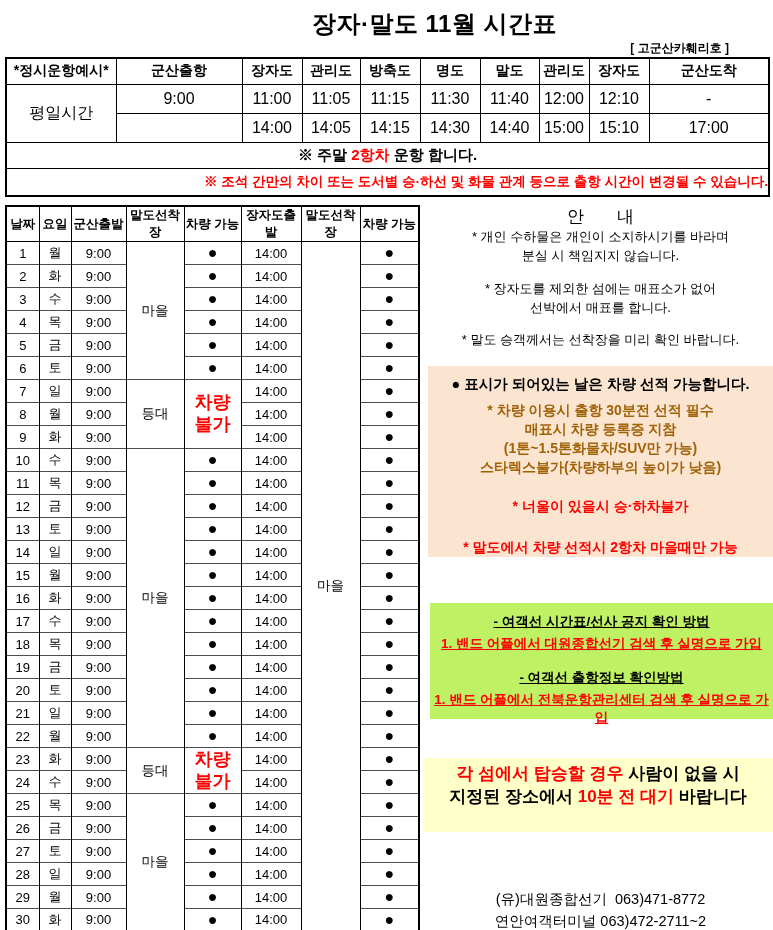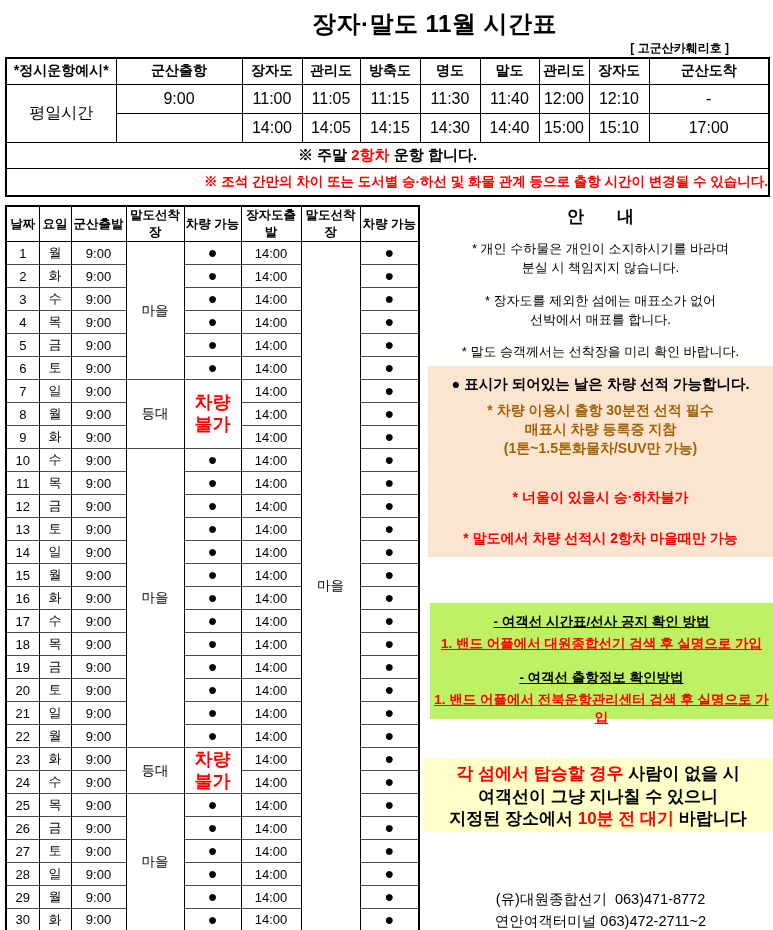--- a/index.html
+++ b/index.html
@@ -27,29 +27,29 @@
   
   .daily { position:absolute; top:205px; left:5px; width:413px; border:2px solid #000; }
   .daily th { height:27px; font-size:12.5px; font-weight:bold; border:1px solid #000; border-bottom:1.5px solid #000; }
   .daily td { height:23px; font-size:13px; border-left:1px solid #000; border-right:1px solid #000; border-top:1px solid #4d4d4d; }
   .daily td.c-dock { font-size:13.5px; }
   .daily td.c-dot { font-size:16px; line-height:1; }
   .daily td.c-blocked { color:#ff0000; font-weight:bold; font-size:18px; line-height:1.2; }
 
   
   .notice { position:absolute; left:428px; top:205px; width:345px; text-align:center; }
-  .notice-title { font-size:17px; font-weight:bold; white-space:pre; margin-bottom:12px; }
+  .notice-title { font-size:17px; font-weight:normal; white-space:pre; }
   .notice p { font-size:13px; line-height:1.45; margin-bottom:14px; }
 
   .vehicle-box { position:absolute; left:428px; top:366px; width:345px; height:191px;
                  background:#fbe5d0; text-align:center; padding-top:9px; }
   .vb-heading { font-size:14.5px; font-weight:bold; }
   .vb-red div { color:#a16207; font-weight:bold; font-size:14px; line-height:19px; }
   .vb-red { margin-top:7px; }
-  .vb-swell { color:#ff0000; font-weight:bold; font-size:14px; margin-top:31px; }
+  .vb-swell { color:#ff0000; font-weight:bold; font-size:14px; margin-top:21px; }
   .vb-maldo { color:#ff0000; font-weight:bold; font-size:14px; margin-top:23px; }
 
   .info-box { position:absolute; left:430px; top:603px; width:343px; height:116px;
               background:#bef264; text-align:center; padding-top:10px; }
   .ib-title { font-size:13.5px; font-weight:bold; text-decoration:underline; }
   .ib-body  { font-size:13.5px; font-weight:bold; color:#ff0000; text-decoration:underline; margin-top:4px; }
   .ib-gap { height:16px; }
 
   .warning-box { position:absolute; left:423px; top:758px; width:350px; height:74px;
                  background:#ffffc9; text-align:center; font-size:17px; font-weight:bold;
@@ -416,36 +416,36 @@
     </p>
     <p>* 말도 승객께서는 선착장을 미리 확인 바랍니다.</p>
   </div>
 
   <div class="vehicle-box">
     <div class="vb-heading">● 표시가 되어있는 날은 차량 선적 가능합니다.</div>
     <div class="vb-red">
       <div>* 차량 이용시 출항 30분전 선적 필수</div>
       <div>매표시 차량 등록증 지참</div>
       <div>(1톤~1.5톤화물차/SUV만 가능)</div>
+      <div>스타렉스불가(차량하부의 높이가 낮음)</div>
     </div>
     <div class="vb-swell">* 너울이 있을시 승·하차불가</div>
     <div class="vb-maldo">* 말도에서 차량 선적시 2항차 마을때만 가능</div>
   </div>
 
   <div class="info-box">
     <div class="ib-title">- 여객선 시간표/선사 공지 확인 방법</div>
     <div class="ib-body">1. 밴드 어플에서 대원종합선기 검색 후 실명으로 가입</div>
     <div class="ib-gap"></div>
     <div class="ib-title">- 여객선 출항정보 확인방법</div>
     <div class="ib-body">1. 밴드 어플에서 전북운항관리센터 검색 후 실명으로 가입</div>
   </div>
 
   <div class="warning-box">
     <div><span class="red">각 섬에서 탑승할 경우</span><span> 사람이 없을 시</span></div>
-    <div>여객선이 그냥 지나칠 수 있으니</div>
     <div><span>지정된 장소에서 </span><span class="red">10분 전 대기</span><span> 바랍니다</span></div>
   </div>
 
   <div class="contact">
     <div>(유)대원종합선기  063)471-8772</div>
     <div>연안여객터미널 063)472-2711~2</div>
   </div>
 
 </div>
 

